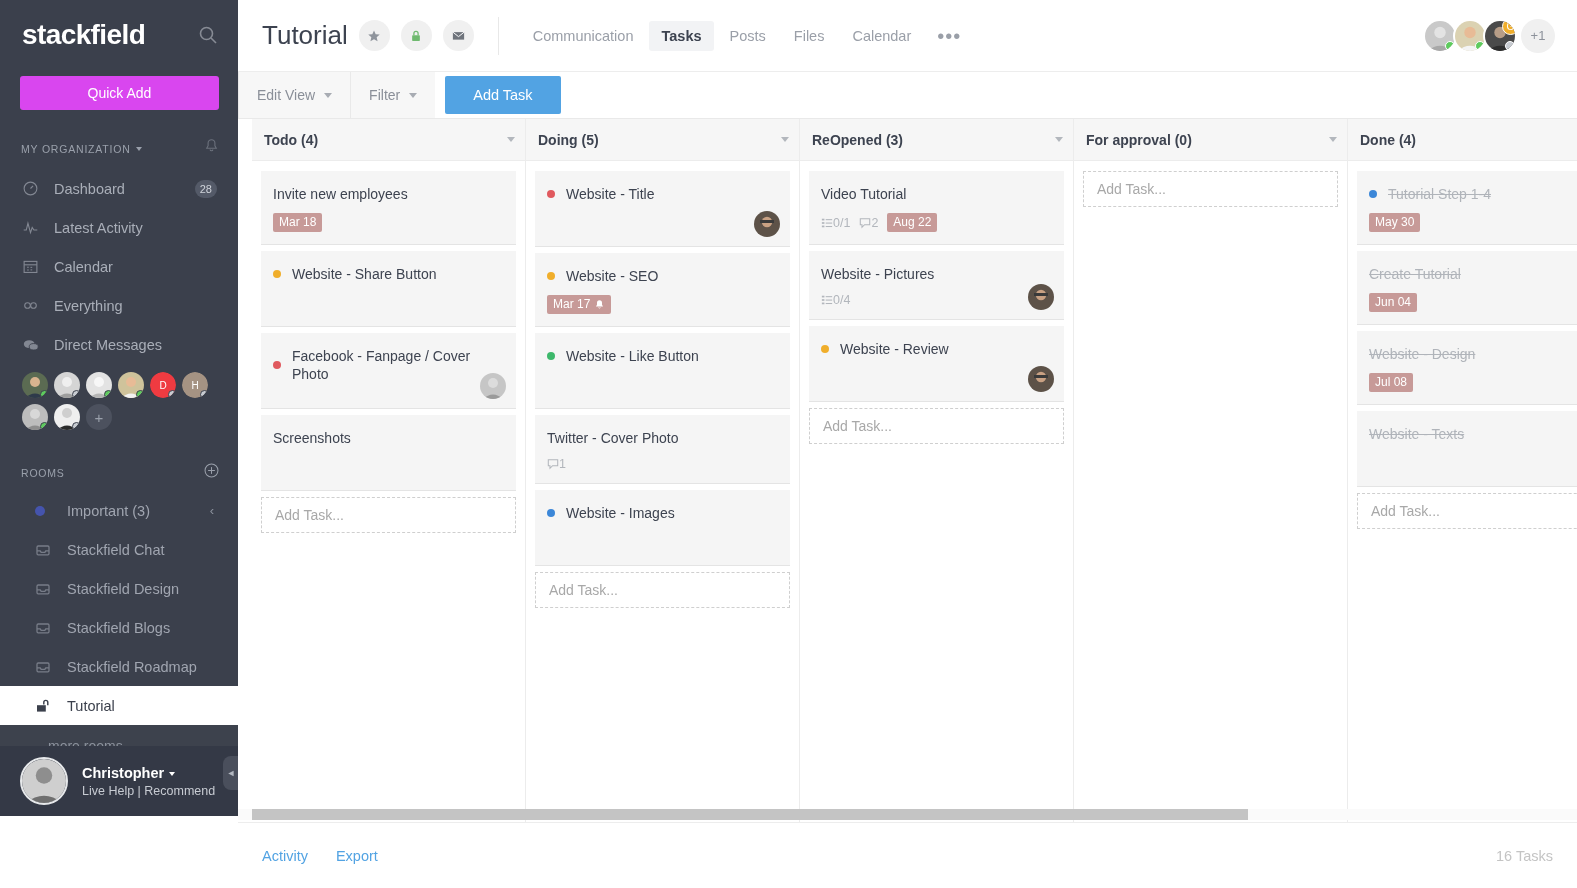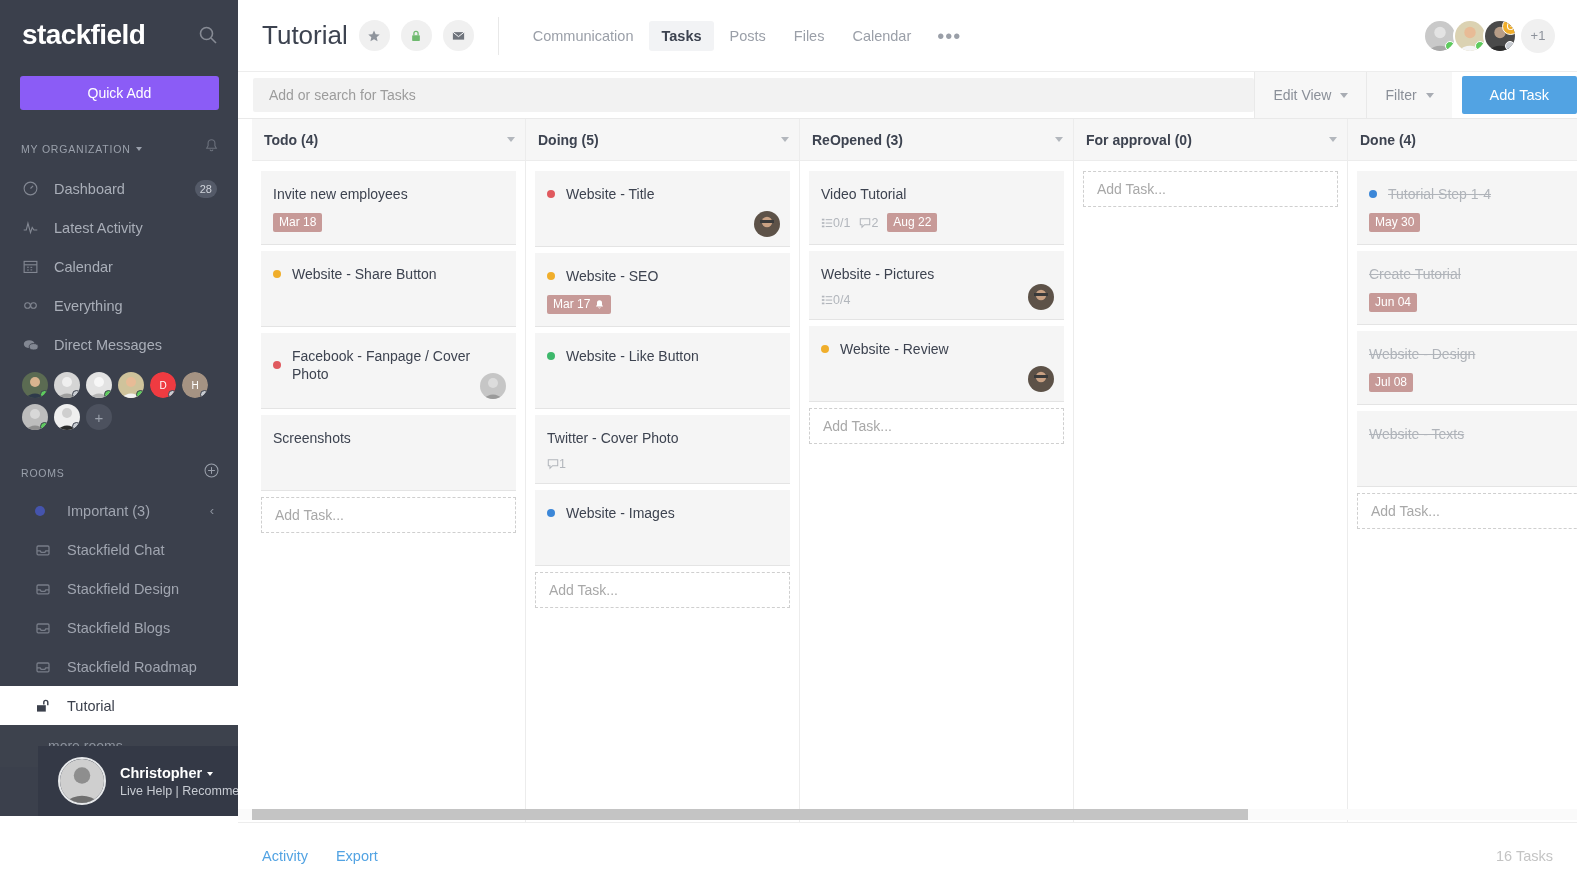--- a/index.html
+++ b/index.html
@@ -23,21 +23,21 @@
     height: 70px; display: flex; align-items: center;
     padding: 0 20px 0 22px; justify-content: space-between;
   }
   .brand {
     color: #ffffff; font-size: 28px; font-weight: bold;
     letter-spacing: -0.6px;
   }
   .search-ic { width: 20px; height: 20px; opacity: .55; }
   .quick-add {
     margin: 6px 19px 0 20px; height: 34px; border-radius: 3px;
-    background: #8b5cf6; color: #fff; font-size: 14px;
+    background: #d946ef; color: #fff; font-size: 14px;
     display: flex; align-items: center; justify-content: center;
     cursor: pointer;
   }
   .org-row {
     display: flex; align-items: center; justify-content: space-between;
     padding: 28px 18px 10px 21px;
   }
   .org-label {
     color: #9aa0ab; font-size: 10.5px; letter-spacing: .8px;
   }
@@ -103,21 +103,21 @@
   .room-item.active .ico { opacity: 1; }
   .room-item .chev-left { position: absolute; right: 24px; color: #8d939e; font-size: 13px; }
   .dot-blue { width: 10px; height: 10px; border-radius: 50%; background: #4d63ef; }
   .more-rooms {
     height: 42px; display: flex; align-items: center; padding-left: 48px;
     color: #8b919c; font-size: 14px; background: #42475444; cursor: pointer;
   }
 
   .user-bar {
     position: absolute; left: 0; bottom: 0; width: 238px; height: 70px;
-    background: #343946; display: flex; align-items: center; padding-left: 20px; margin-left: 38px;
+    background: #343946; display: flex; align-items: center; padding-left: 20px;
   }
   .user-av { width: 48px; height: 48px; border-radius: 50%; overflow: hidden;
              border: 2px solid #e6e8ea; flex: 0 0 48px; }
   .user-meta { margin-left: 14px; }
   .user-name { color: #fff; font-size: 14.5px; font-weight: bold; }
   .user-name .caret-sm { border-top-color: #fff; }
   .user-links { color: #c7cbd2; font-size: 12.5px; margin-top: 3px; }
   .collapse-tab {
     position: absolute; right: -1px; bottom: 26px; width: 16px; height: 34px;
     background: #4a4f5c; border-radius: 8px 0 0 8px; display: flex;
@@ -540,23 +540,20 @@
               <path d="M3 34 q14 -12 28 0z" fill="#2d2d2d"></path>
             </svg>
             <span class="st" style="background:#c8ccd2"></span>
             <span class="badge-g">G</span>
           </div>
         <div class="plus-more">+1</div>
       </div>
     </div>
 
     <div class="toolbar">
-      <div class="search-box">
-          <span>Add or search for Tasks</span>
-        </div>
       <div class="tool-btn">
         <span>Edit View</span>
         <i class="chev-d"></i>
       </div>
       <div class="tool-btn">
         <span>Filter</span>
         <i class="chev-d"></i>
       </div>
       <div class="add-task-btn">Add Task</div>
     </div>

